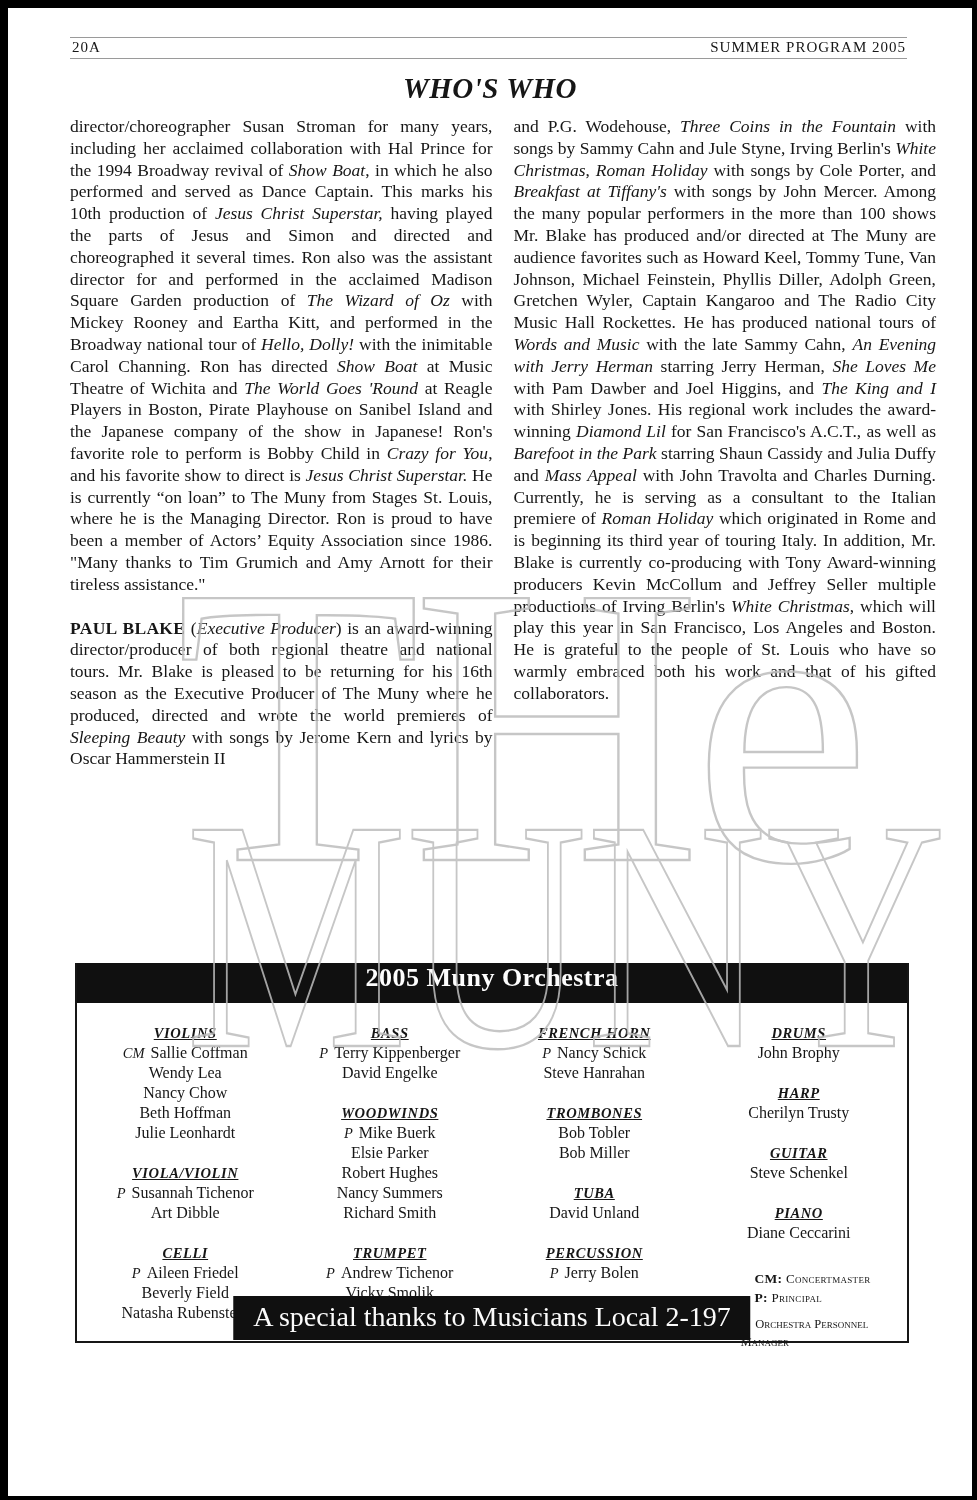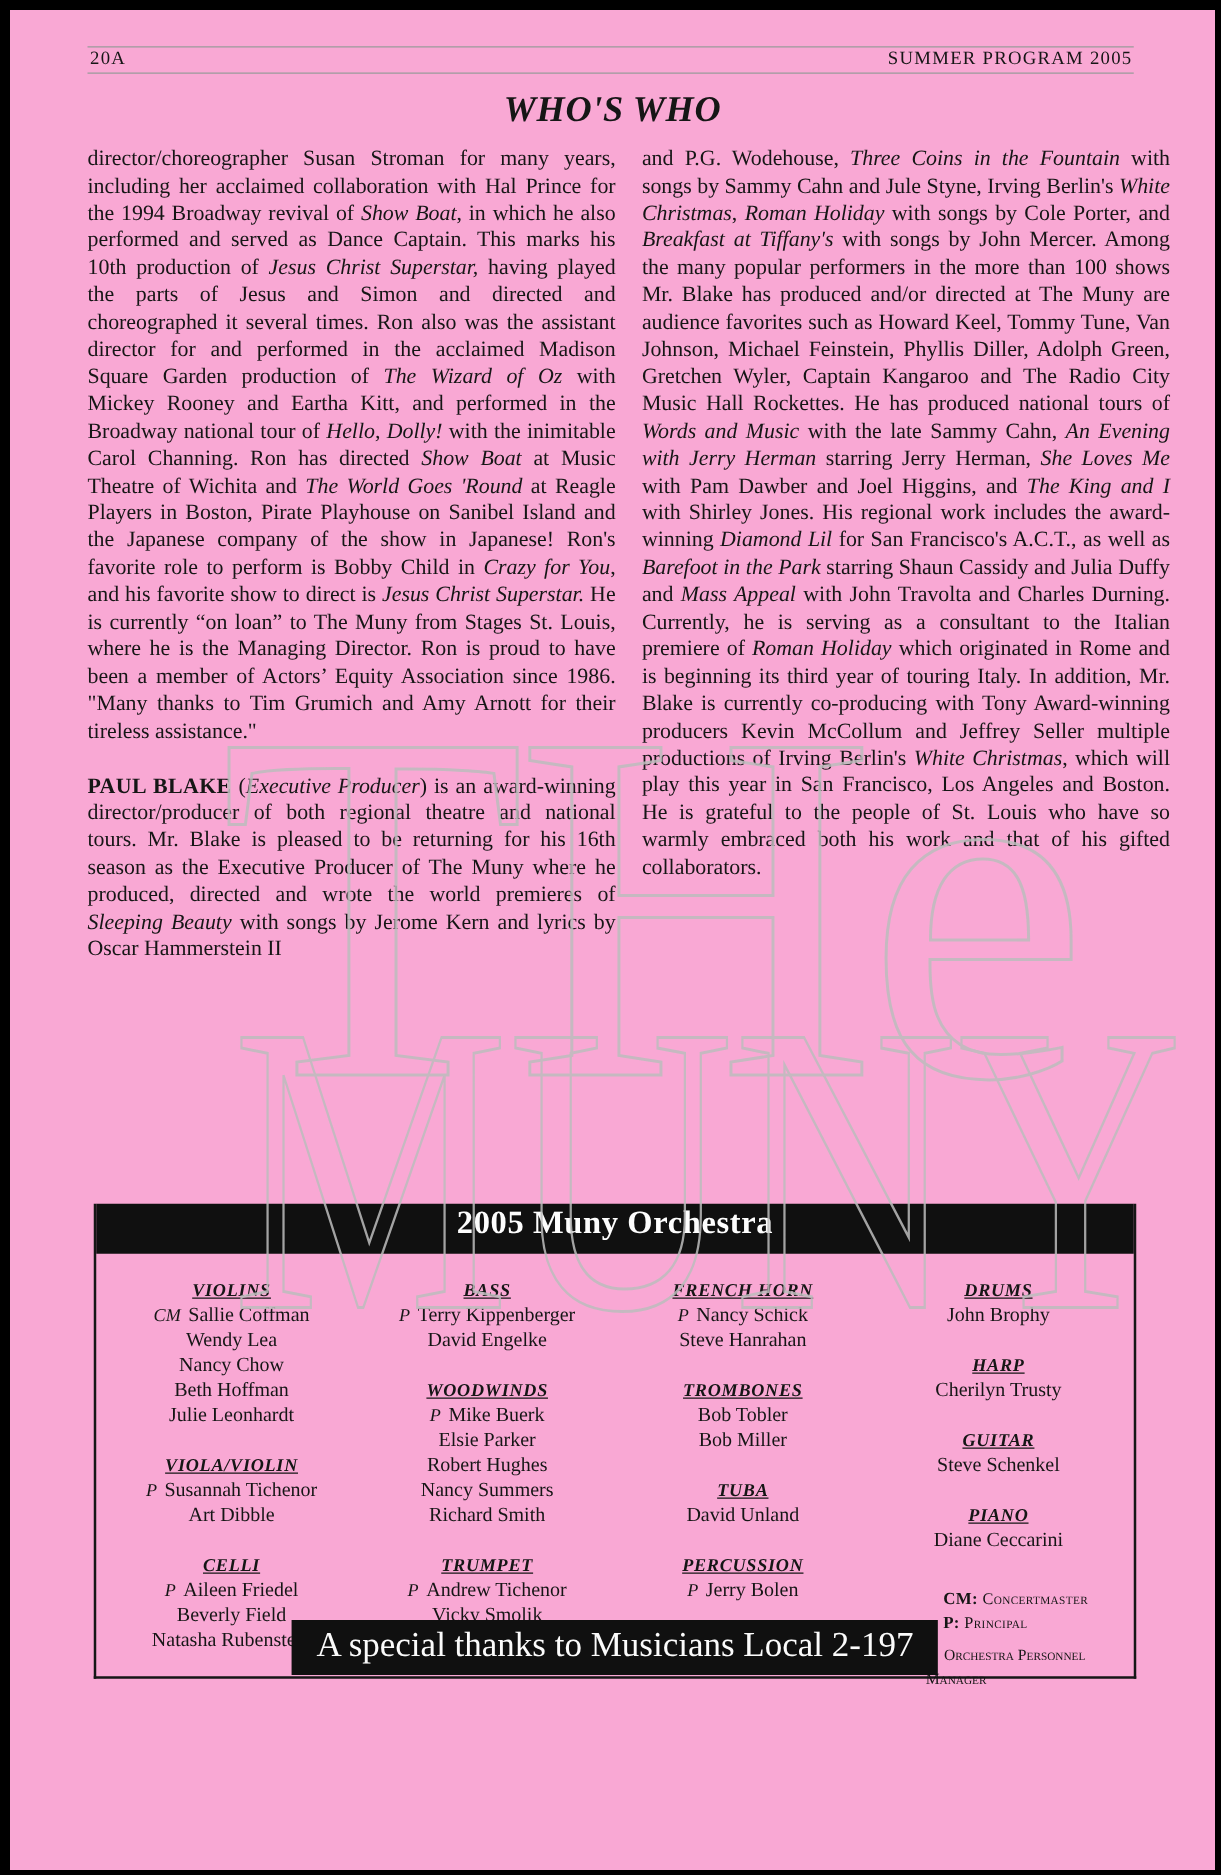--- a/index.html
+++ b/index.html
@@ -4,21 +4,21 @@
 <style>
   html,body{margin:0;padding:0;}
   body{
     width:977px;height:1500px;position:relative;
     background:#000;
     font-family:"Liberation Serif", serif;
     overflow:hidden;
   }
   .page{
     position:absolute;top:8px;left:8px;right:5px;bottom:4px;
-    background:#f9a8d4;color:#161616;
+    background:#ffffff;color:#161616;
   }
   
   .rule{position:absolute;left:62px;right:65px;height:0;border-top:1px solid #9a9a9a;}
   .rule.r1{top:29px;}
   .rule.r2{top:50px;}
   .folio{position:absolute;top:31px;left:64px;font-size:15px;letter-spacing:1px;}
   .program{position:absolute;top:31px;right:66px;font-size:15px;letter-spacing:1px;}
   .page-title{position:absolute;top:64px;left:0;right:0;text-align:center;
     font-size:29px;font-weight:bold;letter-spacing:.5px;font-style:italic;}
   

